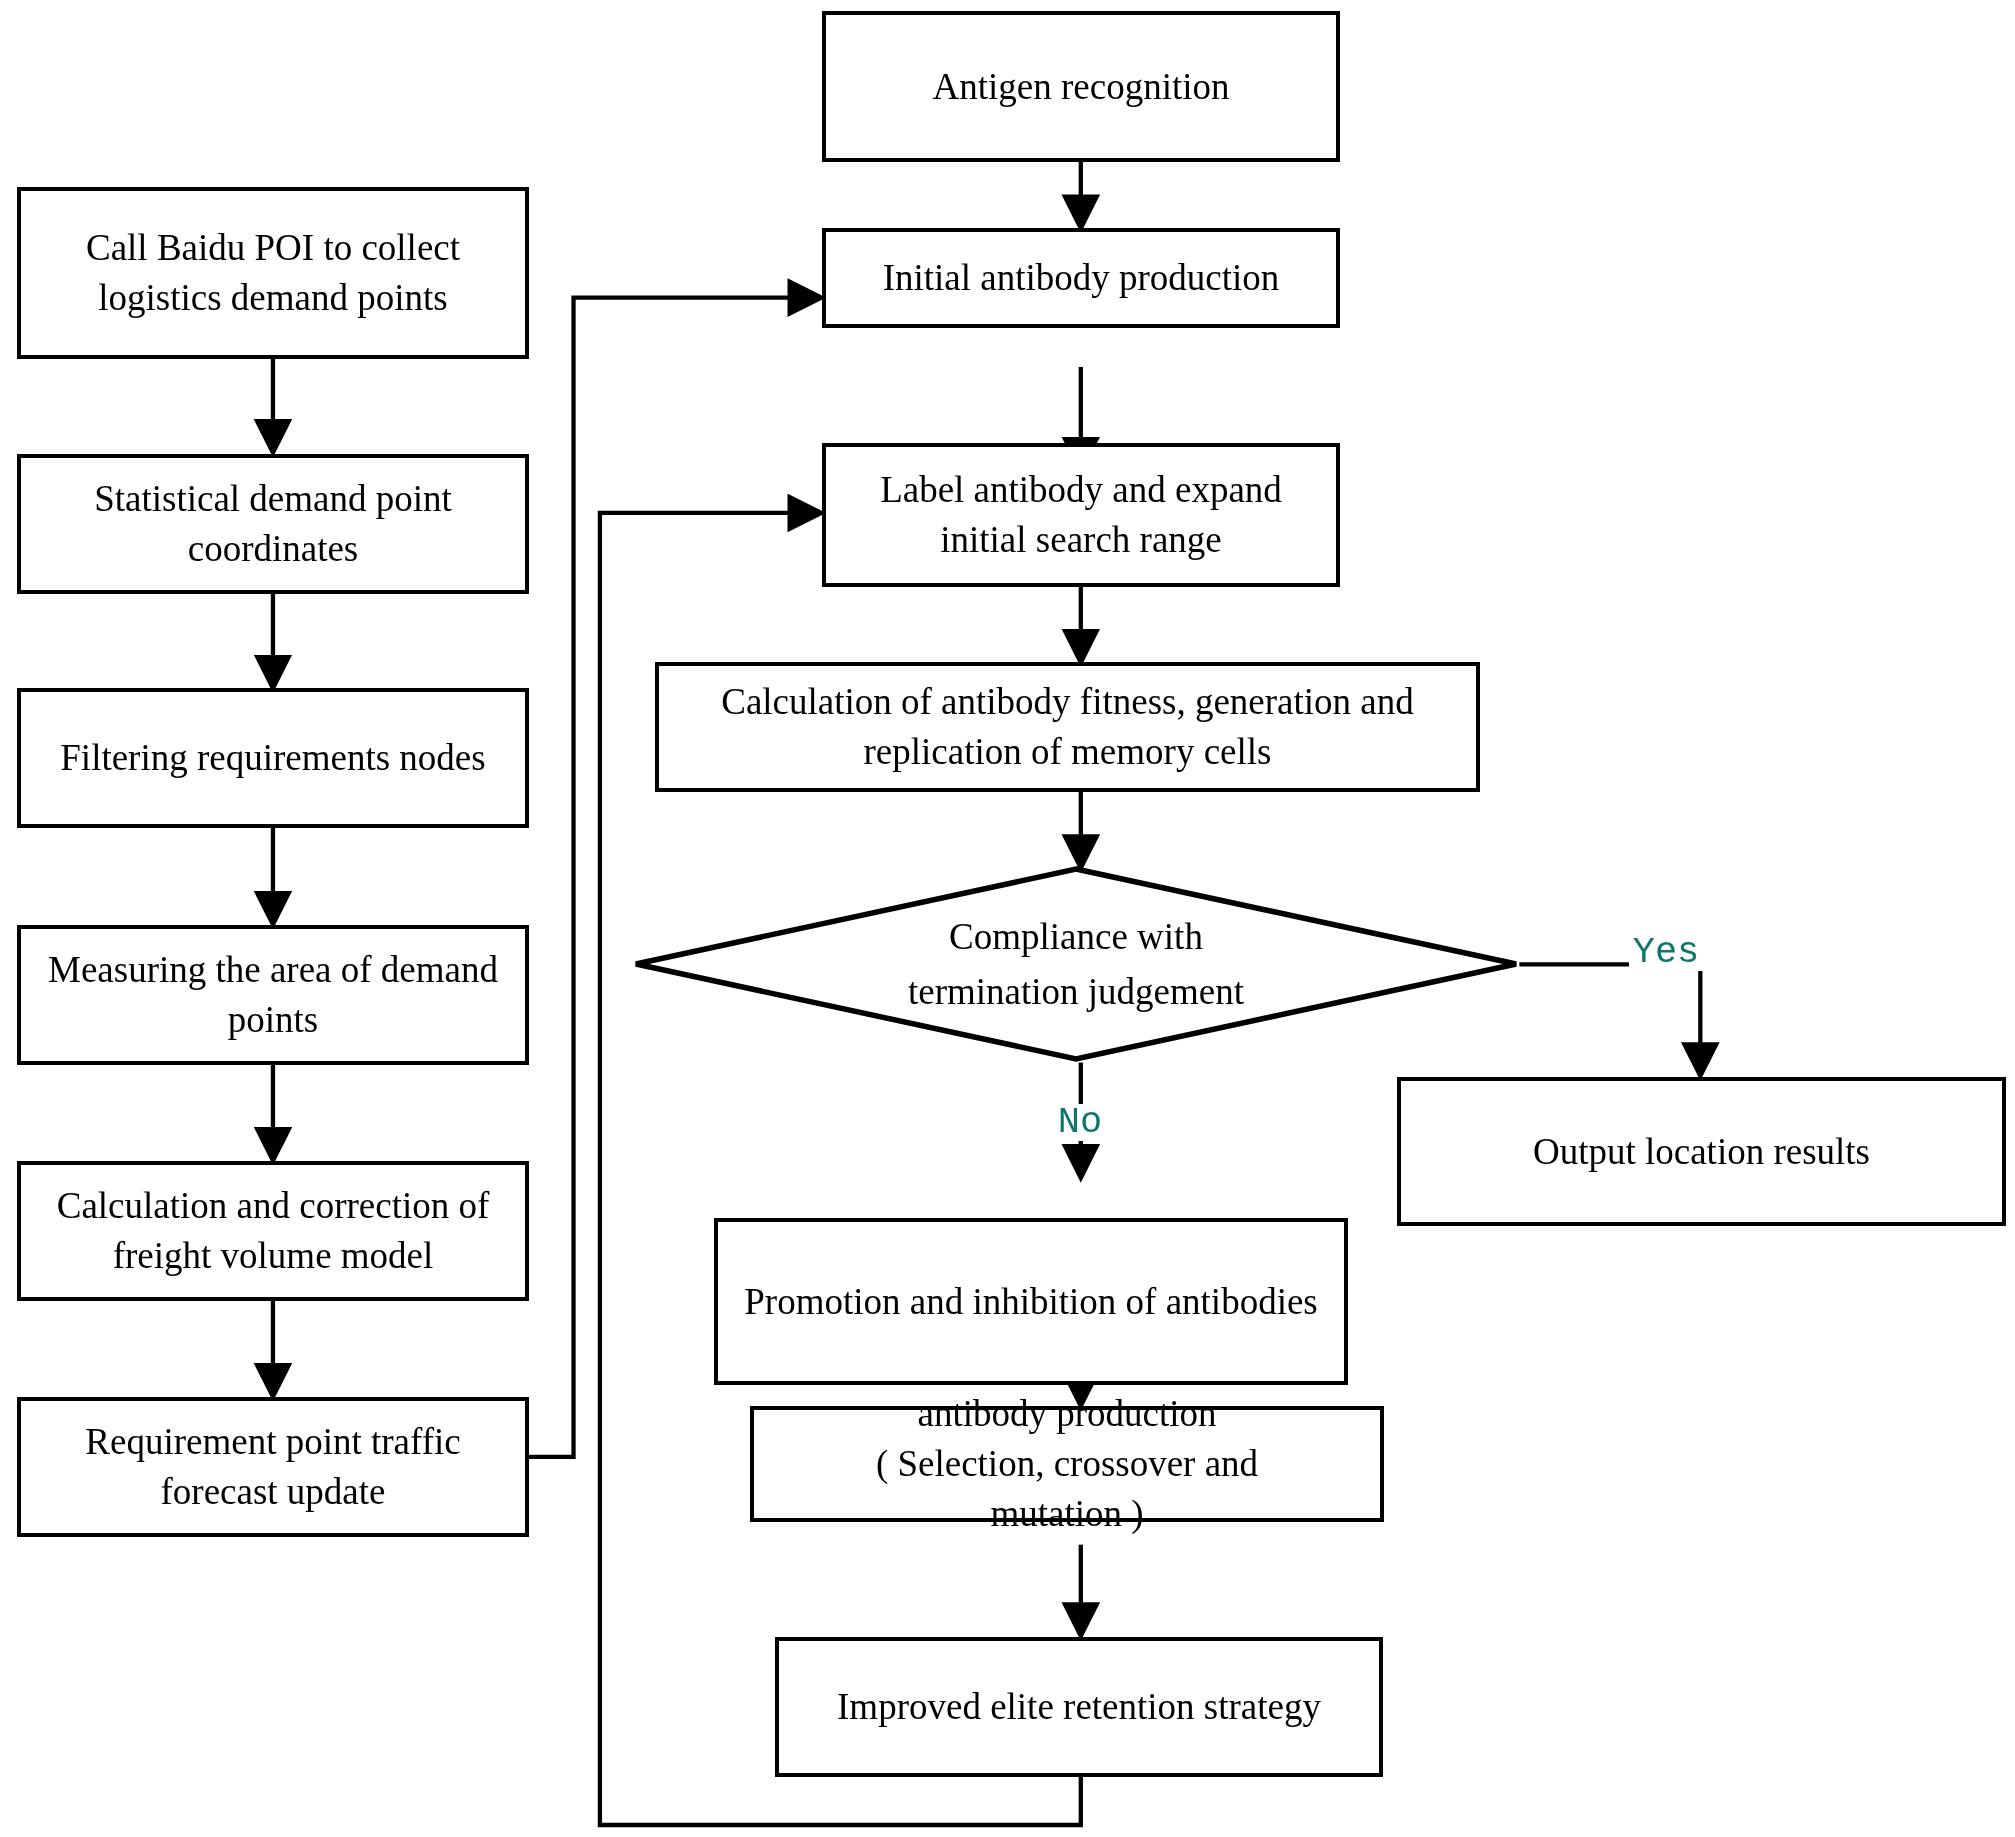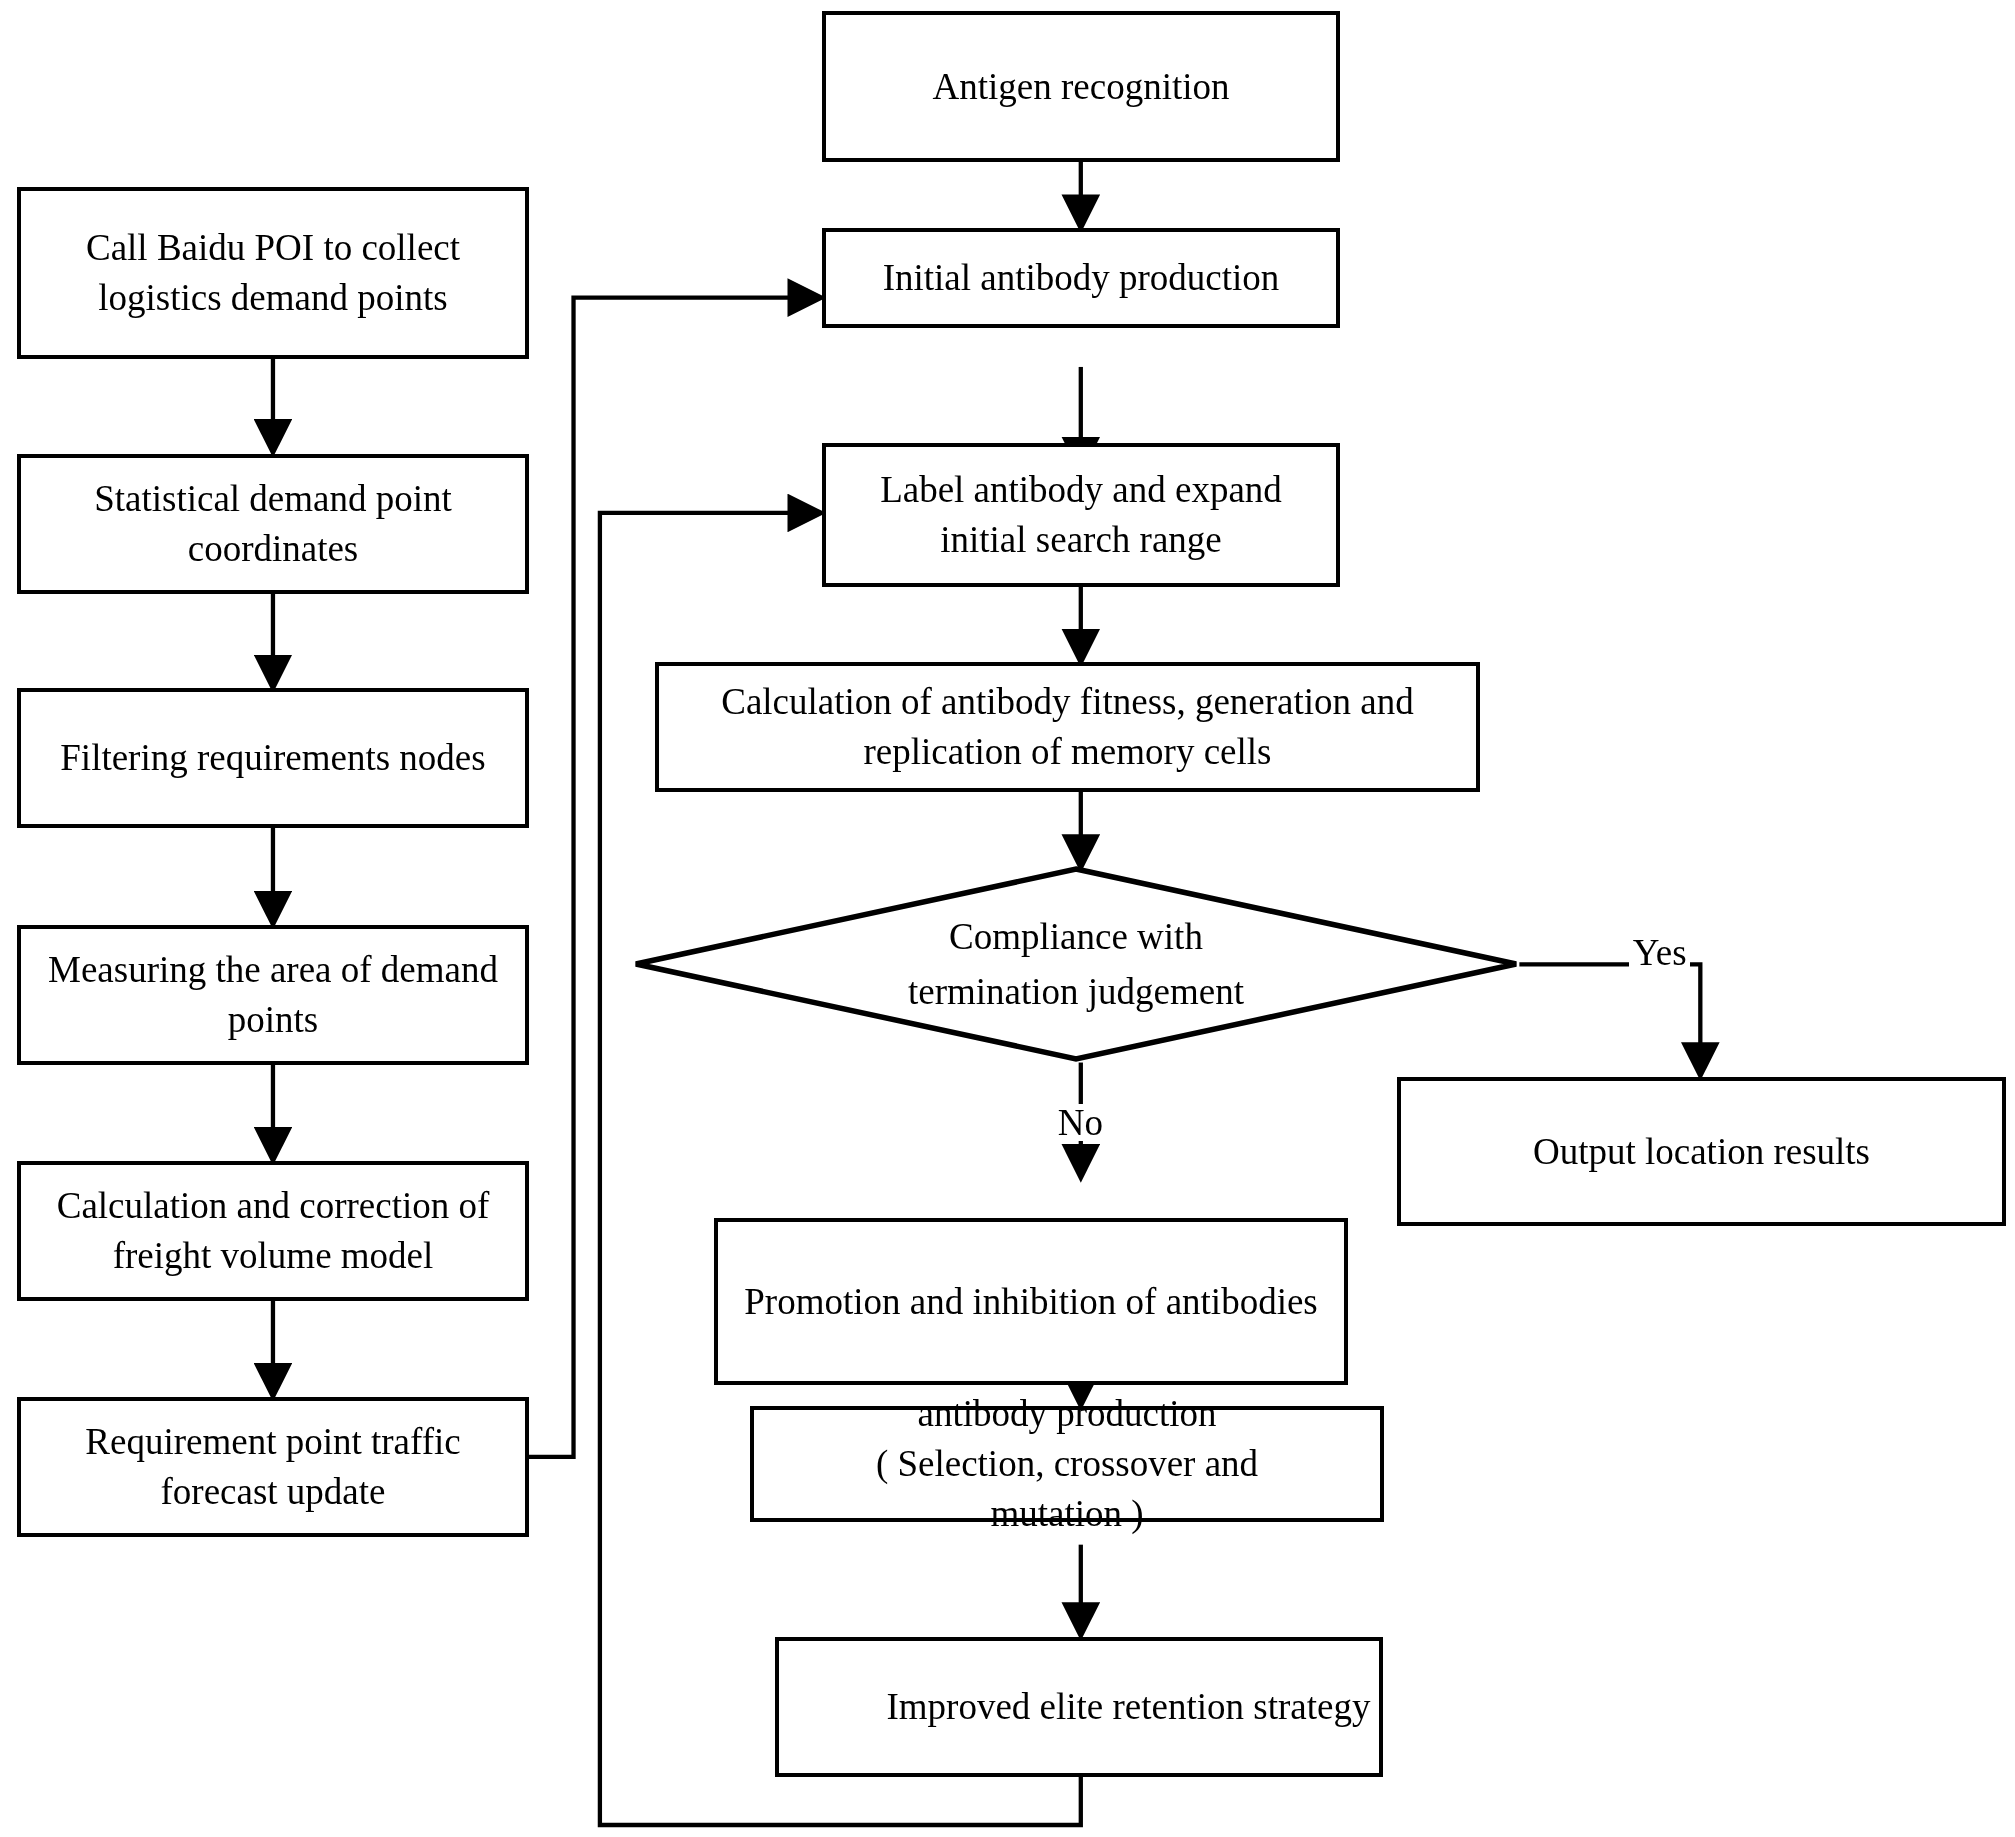--- a/index.html
+++ b/index.html
@@ -3,22 +3,22 @@
 <meta charset="utf-8">
 <style>
   html,body{margin:0;padding:0;background:#ffffff;}
   #stage{position:relative;width:2015px;height:1838px;background:#ffffff;
          font-family:"Liberation Serif","DejaVu Serif",serif;}
   svg#wires{position:absolute;left:0;top:0;width:2015px;height:1838px;}
   .node{position:absolute;box-sizing:border-box;background:#ffffff;
         border:4.3px solid #000000;display:flex;align-items:center;
         justify-content:center;text-align:center;color:#000;
         font-size:37px;line-height:1.35;padding:2.5px 8.6px;}
-  .edge-label{position:absolute;font-size:37px;color:#000000;background:#fff;
-              padding:0 3.7px;line-height:1;}
+  .edge-label{position:absolute;font-size:37px;color:#0f766e;background:#fff;
+              padding:0 3.7px;line-height:1;font-family:Liberation Mono, monospace;}
   .diamond-wrap{position:absolute;}
   .diamond-text{position:absolute;left:0;top:0;width:100%;height:100%;
                 display:flex;flex-direction:column;align-items:center;
                 justify-content:center;text-align:center;font-size:37px;
                 line-height:1.5;color:#000;}
 </style>
 </head>
 <body>
 
 <div id="stage">
@@ -110,21 +110,21 @@
   <div class="node" style="left:714px; top:1178px; width:634px; height:167px;margin-top:40px;">
     <span>Promotion and inhibition of antibodies</span>
   </div>
 
   <div class="node" style="left:750px; top:1406px; width:634px; height:116px; flex-direction:column;">
     <span>antibody production</span>
     <span>( Selection, crossover and</span>
     <span>mutation )</span>
   </div>
 
-  <div class="node" style="left:775px; top:1637px; width:608px; height:140px;justify-content:flex-end;">
+  <div class="node" style="left:775px; top:1637px; width:608px; height:140px;">
     <span>Improved elite retention strategy</span>
   </div>
 
   <div class="edge-label" style="left:1629px; top:934px;">
     <span>Yes</span>
   </div>
 
   <div class="edge-label" style="left:1054px; top:1104px;">
     <span>No</span>
   </div>

